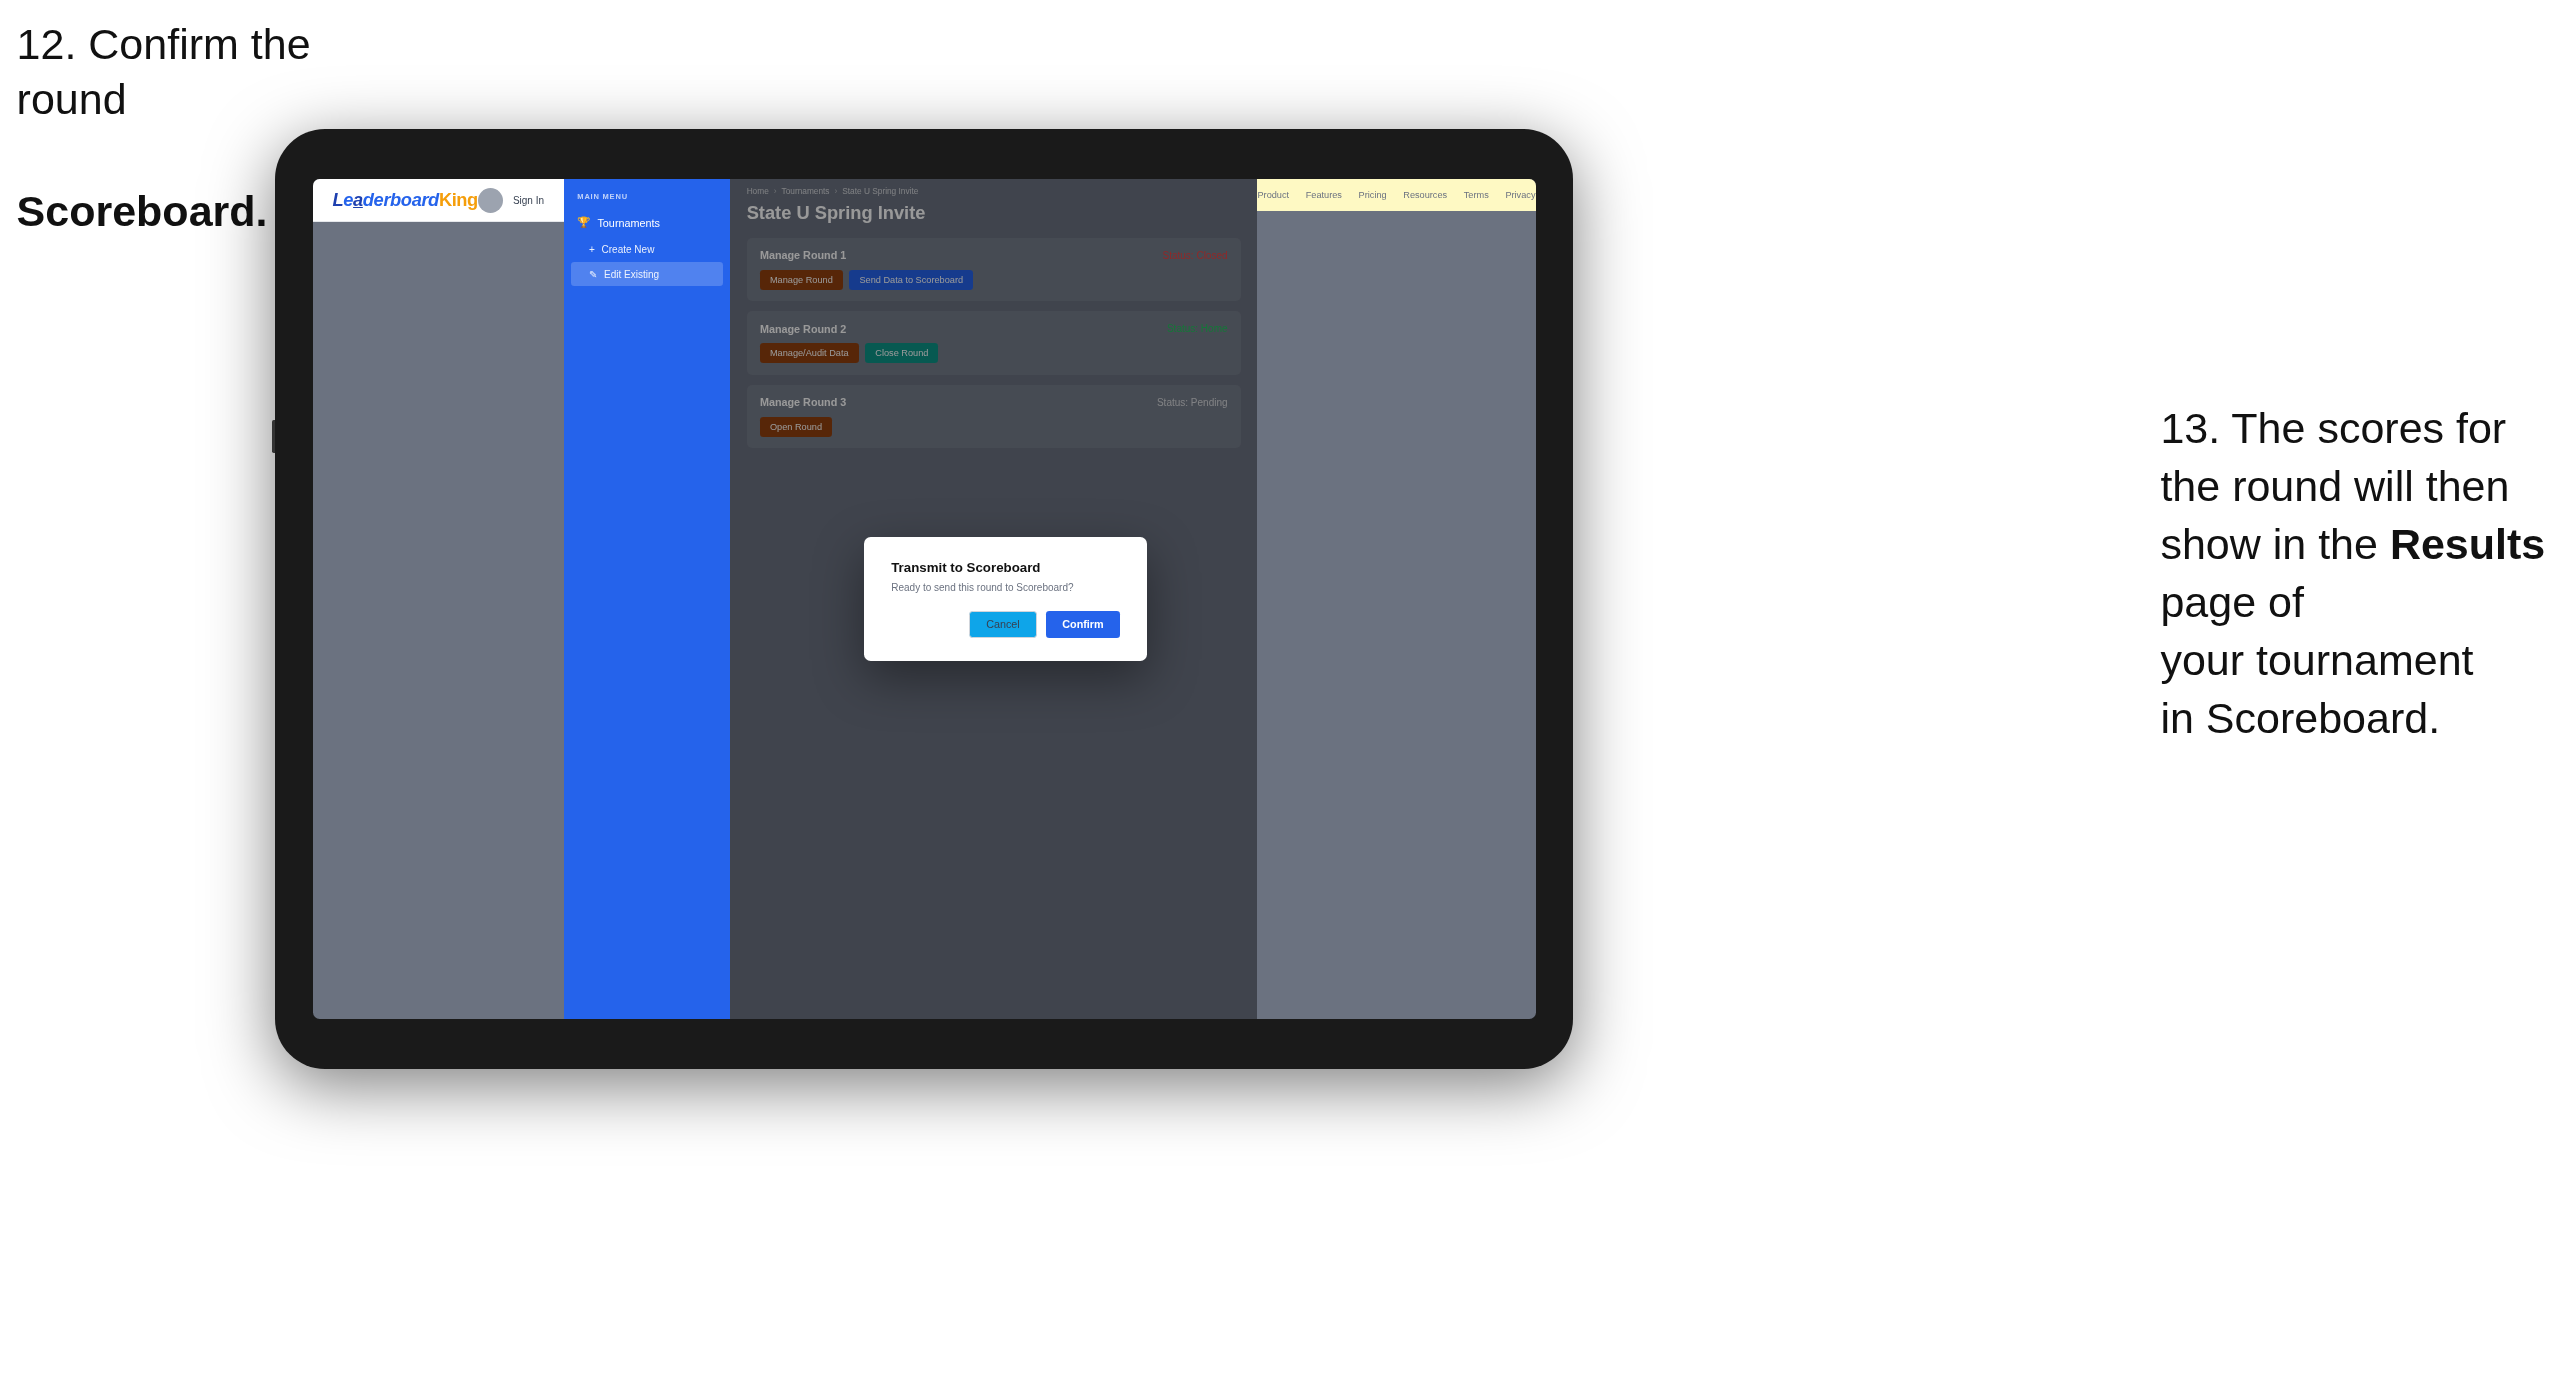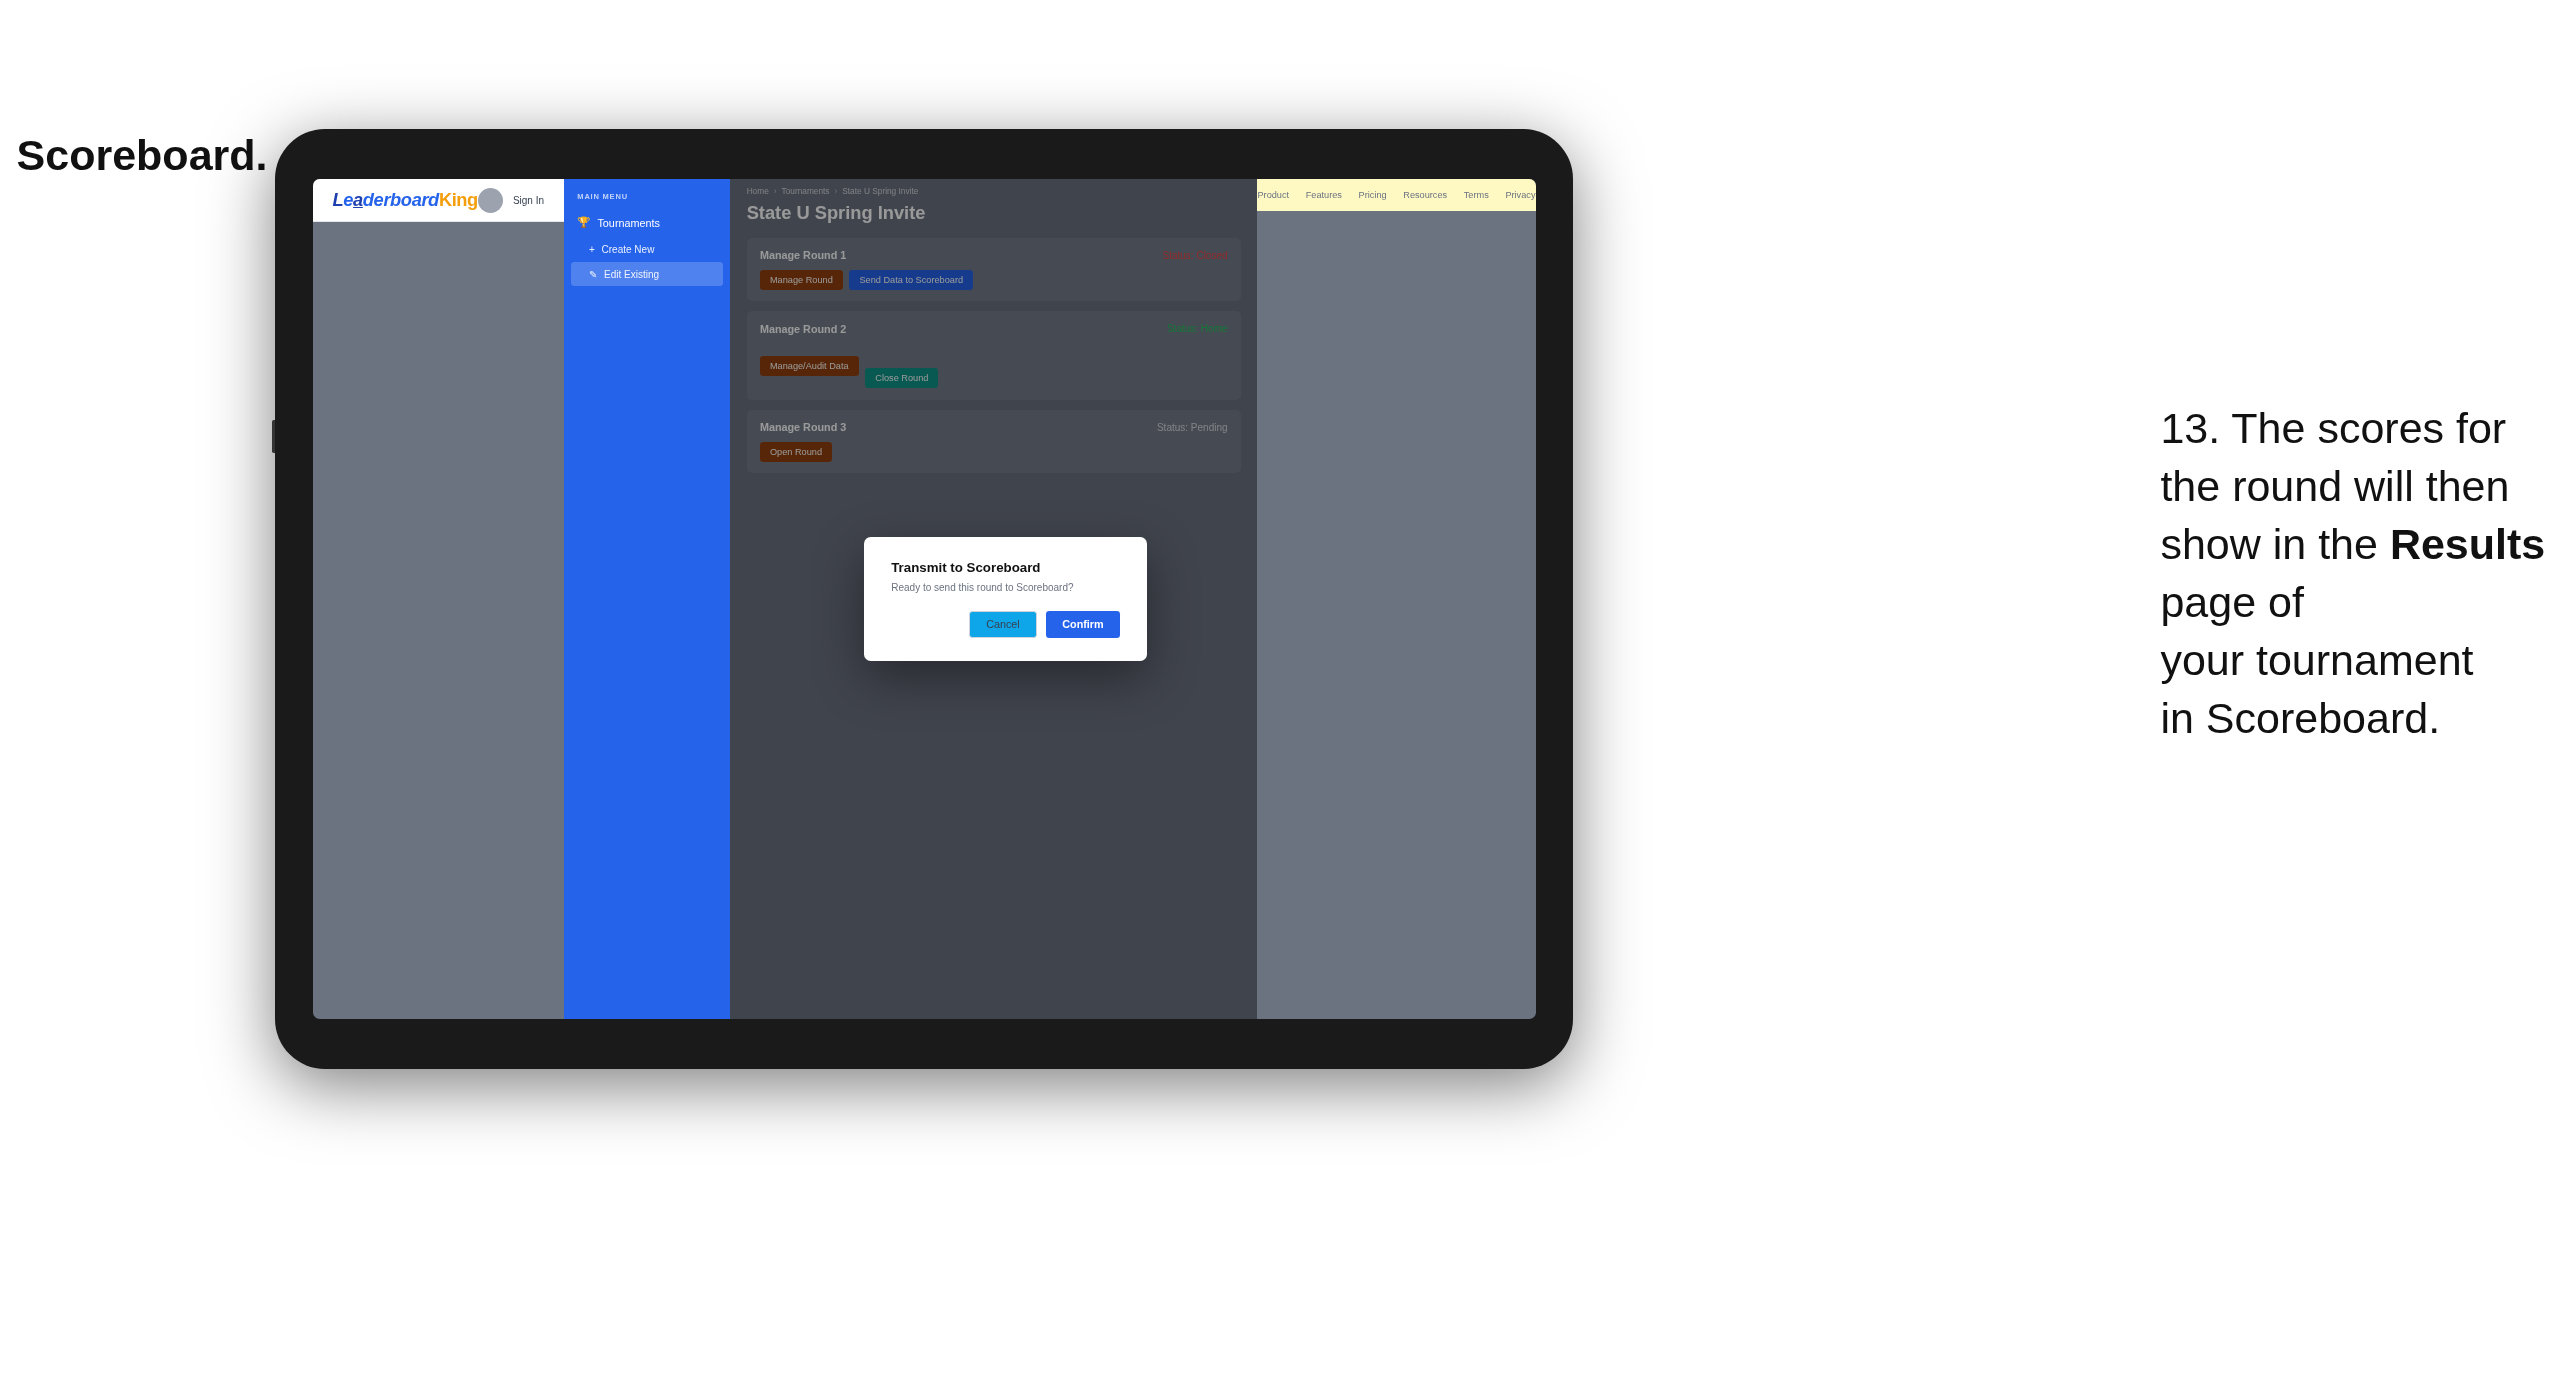--- a/index.html
+++ b/index.html
@@ -255,21 +255,20 @@
     }
 
     .btn-blue {
       background: #2563eb;
       color: #fff;
     }
 
     .btn-teal {
       background: #0d9488;
       color: #fff;
-      margin-top: 25px;
     }
 
     
     .footer {
       background: #fef9c3;
       height: 32px;
       display: flex;
       align-items: center;
       justify-content: center;
       gap: 16.6px;
@@ -356,21 +355,21 @@
       width: 3.3px;
       height: 33px;
       background: #333;
       border-radius: 1.7px 0 0 1.7px;
     }
   </style>
 </head>
 <body>
 
 <div class="annotation-top-left">
-  <br>
+  <span>12. Confirm the round</span><br>
   <br>
   <strong>Scoreboard.</strong>
 </div>
 
 <div class="annotation-right">
   <span>13. The scores for</span><br>
   <span>the round will then</span><br>
   <span>show in the</span>
   <strong>Results</strong><span> page of</span><br>
   <span>your tournament</span><br>

